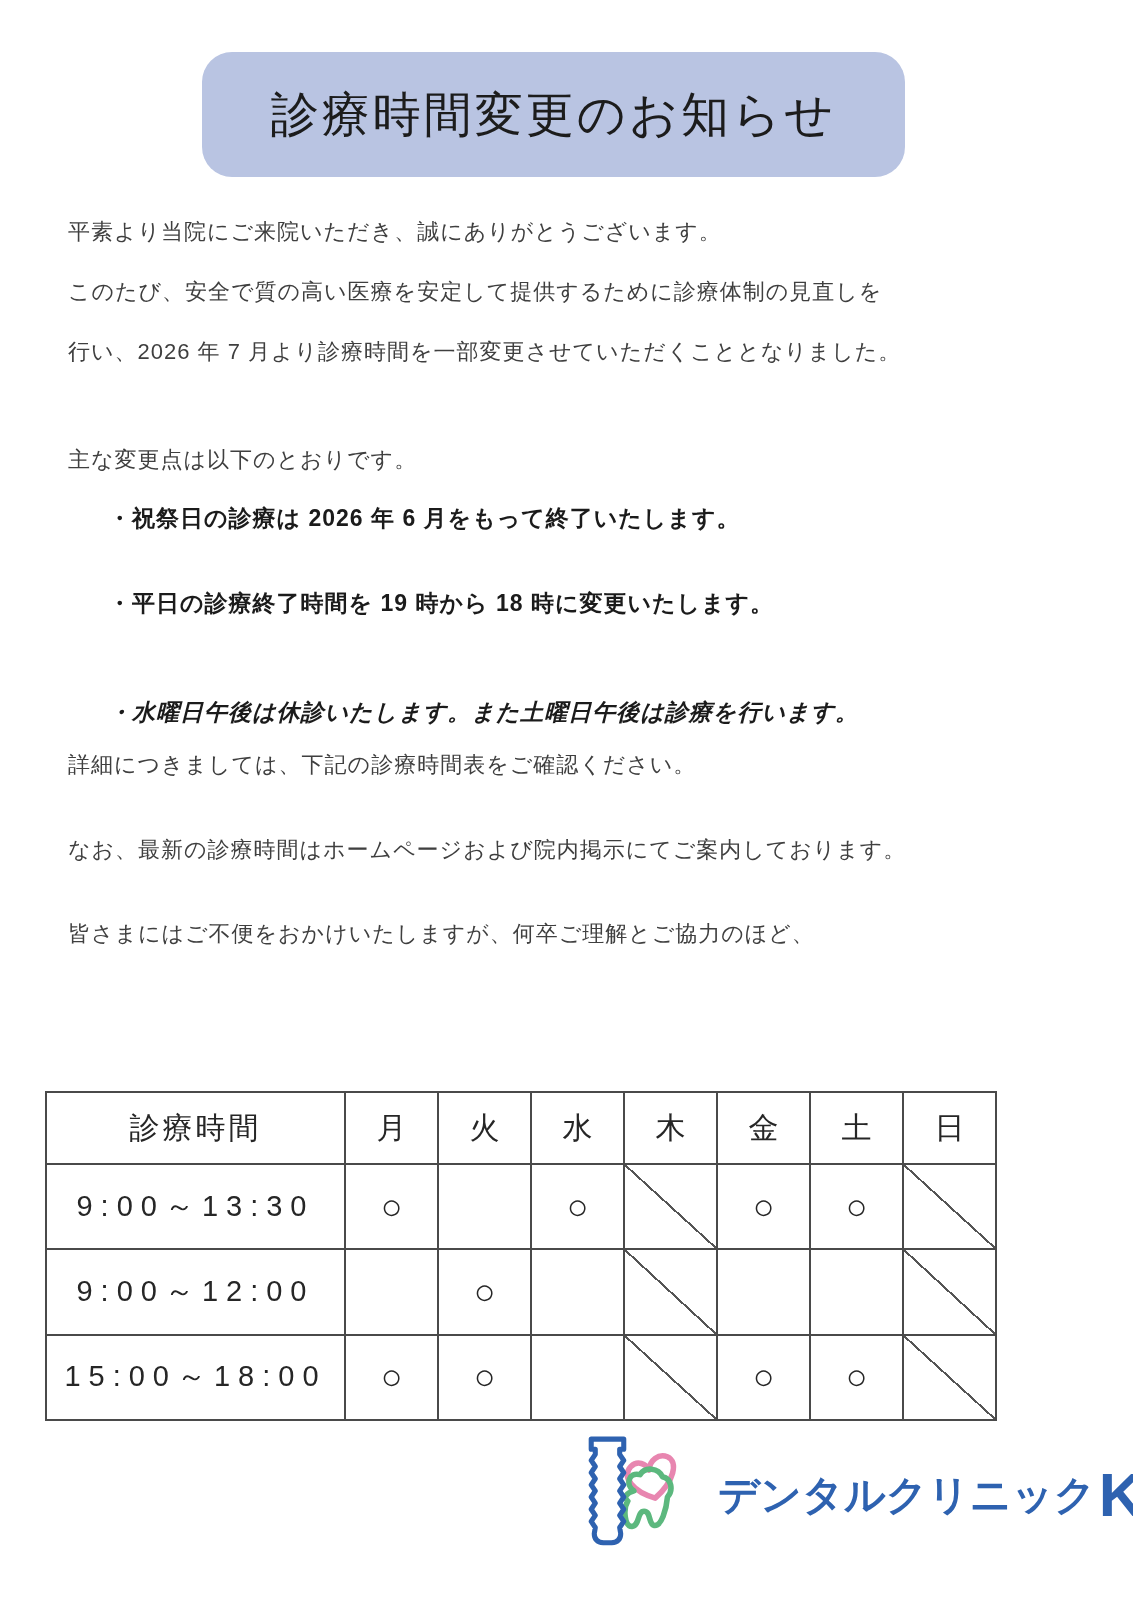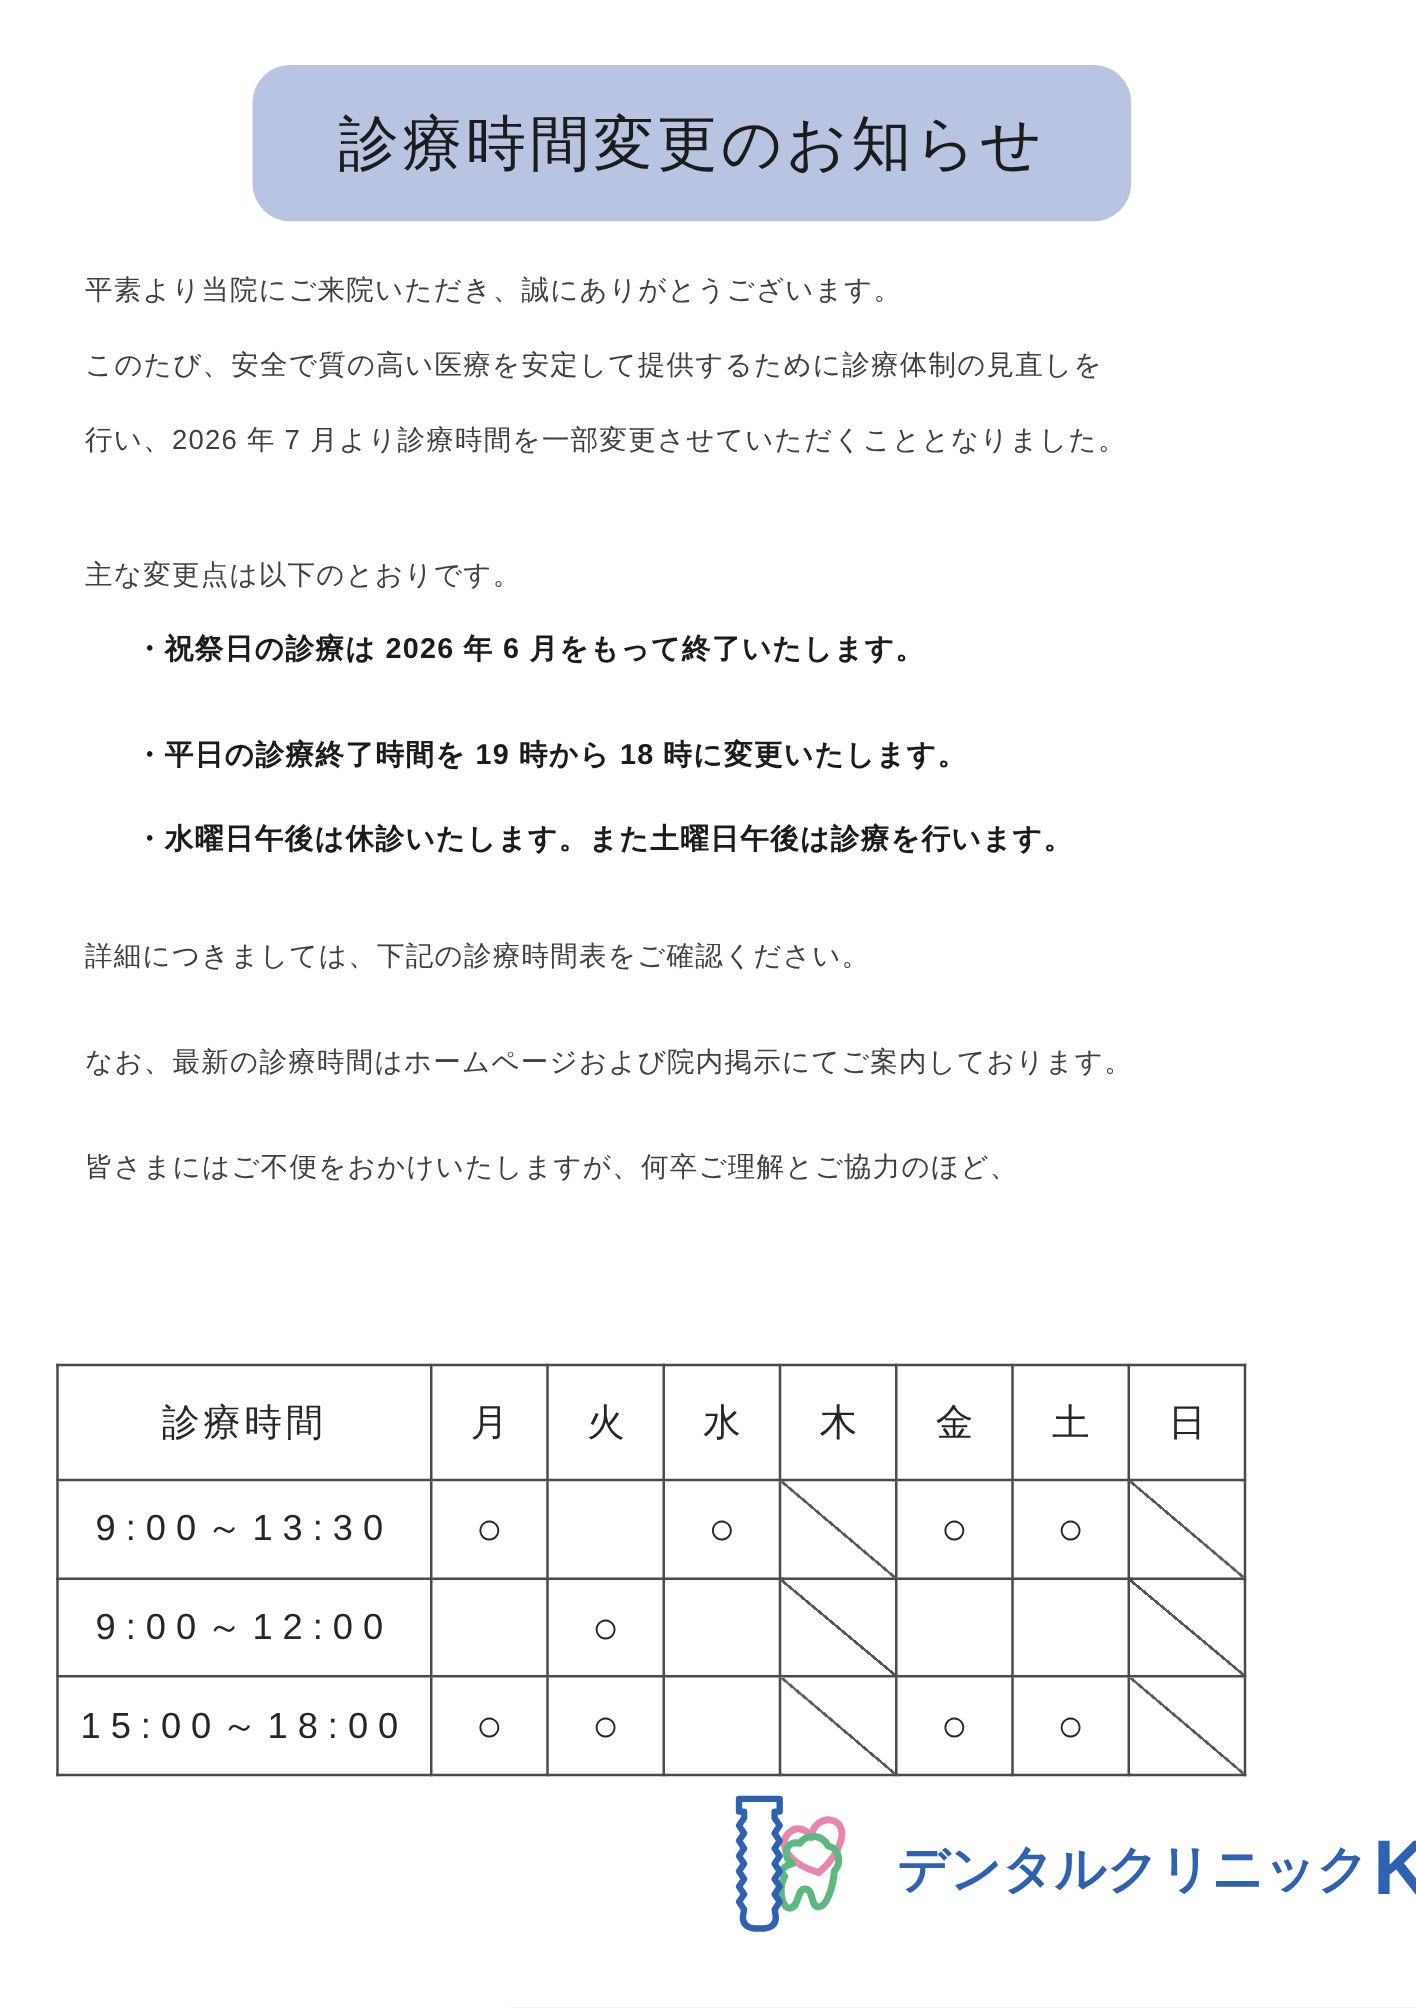--- a/index.html
+++ b/index.html
@@ -39,21 +39,21 @@
     width:950px; height:330px;
     border-collapse:collapse; table-layout:fixed;
     background:#fff;
   }
   table.schedule th, table.schedule td {
     border:2px solid #4a4a4a;
     text-align:center; vertical-align:middle;
     font-weight:normal; color:#262626;
     padding:0; overflow:hidden;
   }
-  table.schedule thead tr { height:92px;padding-left:23px; }
+  table.schedule thead tr { height:72px;padding-left:23px; }
   table.schedule tbody tr { height:58px; }
   th.time-head { font-size:30px; letter-spacing:3px; }
   th.day-head  { font-size:30px; }
   td.time-cell { font-size:29px; letter-spacing:8px; }
   td.mark-cell { font-size:36px; color:#2b2b2b; }
   td.diag {
     background-image:linear-gradient(to top right,
       transparent calc(50% - 1px),
       #555 calc(50% - 1px),
       #555 calc(50% + 1px),
@@ -83,21 +83,21 @@
     <h1>診療時間変更のお知らせ</h1>
   </div>
 
   <div class="bodyline" style="top:212px;">平素より当院にご来院いただき、誠にありがとうございます。</div>
   <div class="bodyline" style="top:272px;">このたび、安全で質の高い医療を安定して提供するために診療体制の見直しを</div>
   <div class="bodyline" style="top:332px;">行い、2026 年 7 月より診療時間を一部変更させていただくこととなりました。</div>
 
   <div class="bodyline" style="top:440px;">主な変更点は以下のとおりです。</div>
   <div class="bodyline bullet" style="top:498px;">・祝祭日の診療は 2026 年 6 月をもって終了いたします。</div>
   <div class="bodyline bullet" style="top:583px;">・平日の診療終了時間を 19 時から 18 時に変更いたします。</div>
-  <div class="bodyline bullet" style="top:650px;">・水曜日午後は休診いたします。また土曜日午後は診療を行います。</div>
+  <div class="bodyline bullet" style="top:692px;font-style:italic;">・水曜日午後は休診いたします。また土曜日午後は診療を行います。</div>
 
   <div class="bodyline" style="top:745px;">詳細につきましては、下記の診療時間表をご確認ください。</div>
   <div class="bodyline" style="top:830px;">なお、最新の診療時間はホームページおよび院内掲示にてご案内しております。</div>
   <div class="bodyline" style="top:914px;">皆さまにはご不便をおかけいたしますが、何卒ご理解とご協力のほど、</div>
 
   <table class="schedule">
     <colgroup>
       <col style="width:299px">
       <col style="width:93px">
         <col style="width:93px">

